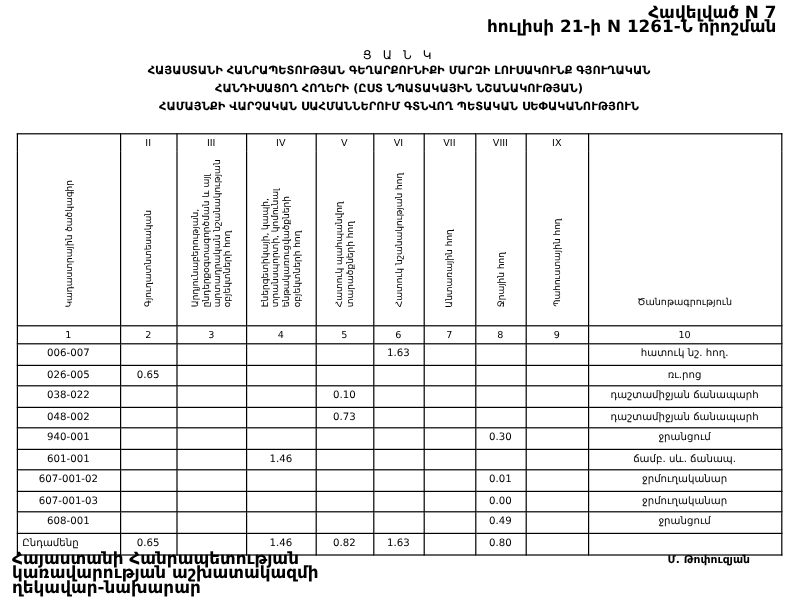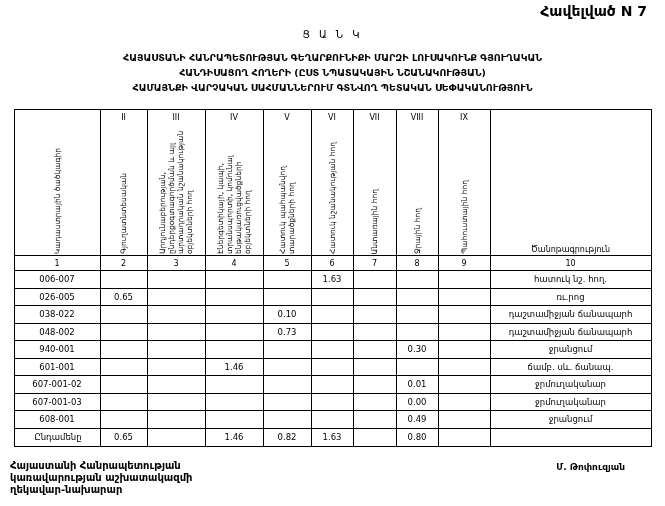--- a/index.html
+++ b/index.html
@@ -37,21 +37,20 @@
     font-size: 10px;
     font-weight: normal;
     letter-spacing: 3px;
     margin-top: 12px;
   }
   .title-block {
     text-align: center;
     font-size: 9.5px;
     font-weight: bold;
     line-height: 15px;
-    margin-top: 10px;
     padding: 0 30px;
   }
   
   table.main {
     border-collapse: collapse;
     margin: 14px auto 0 auto;
     width: 637px;
     table-layout: fixed;
   }
   table.main td, table.main th {
@@ -70,21 +69,21 @@
   }
   tr.romans td.noborder {
     border: 1px solid #000;
     border-bottom: none;
   }
   
   tr.vheads td {
     height: 130px;
     border-top: none;
     vertical-align: bottom;
-    padding-bottom: 1px;
+    padding-bottom: 15px;
   }
   .vtext {
     writing-mode: vertical-rl;
     transform: rotate(180deg);
     white-space: nowrap;
     font-size: 7.5px;
     line-height: 9px;
     margin: 0 auto;
     text-align: left;
     max-height: 126px;
@@ -107,45 +106,46 @@
   tr.data td {
     height: 16.5px;
     font-size: 8.5px;
   }
   td.c1 { text-align: left; padding-left: 4px; }
   td.clast { text-align: left; padding-left: 5px; font-size: 8px;}
   tr.total td {
     height: 17px;
     font-size: 8.5px;
   }
-  tr.total td.c1 { text-align: left; padding-left: 20px; }
+  tr.total td.c1 { text-align: left; padding-left: 4px; }
   
   .footer {
     position: absolute;
     left: 10px;
     bottom: 10px;
-    font-size: 10px;
+    font-size: 14px;
     font-weight: bold;
     line-height: 12px;
   }
   .footer-sign {
     position: absolute;
     right: 40px;
     bottom: 34px;
     font-size: 9px;
     font-weight: bold;
   }
 </style>
 </head>
 <body>
 
 <div class="page">
 
   <div class="doc-header">
     <div>Հավելված N 7</div>
+    <div>հուլիսի 21-ի N 1261-Ն որոշման</div>
   </div>
 
   <div class="confirm-title">Ց Ա Ն Կ</div>
 
   <div class="title-block">
     <div>ՀԱՅԱՍՏԱՆԻ ՀԱՆՐԱՊԵՏՈՒԹՅԱՆ ԳԵՂԱՐՔՈՒՆԻՔԻ ՄԱՐԶԻ ԼՈՒՍԱԿՈՒՆՔ ԳՅՈՒՂԱԿԱՆ</div>
     <div>ՀԱՆԴԻՍԱՑՈՂ ՀՈՂԵՐԻ  (ԸՍՏ ՆՊԱՏԱԿԱՅԻՆ ՆՇԱՆԱԿՈՒԹՅԱՆ)</div>
     <div>ՀԱՄԱՅՆՔԻ ՎԱՐՉԱԿԱՆ ՍԱՀՄԱՆՆԵՐՈՒՄ  ԳՏՆՎՈՂ  ՊԵՏԱԿԱՆ ՍԵՓԱԿԱՆՈՒԹՅՈՒՆ</div>
   </div>
 

